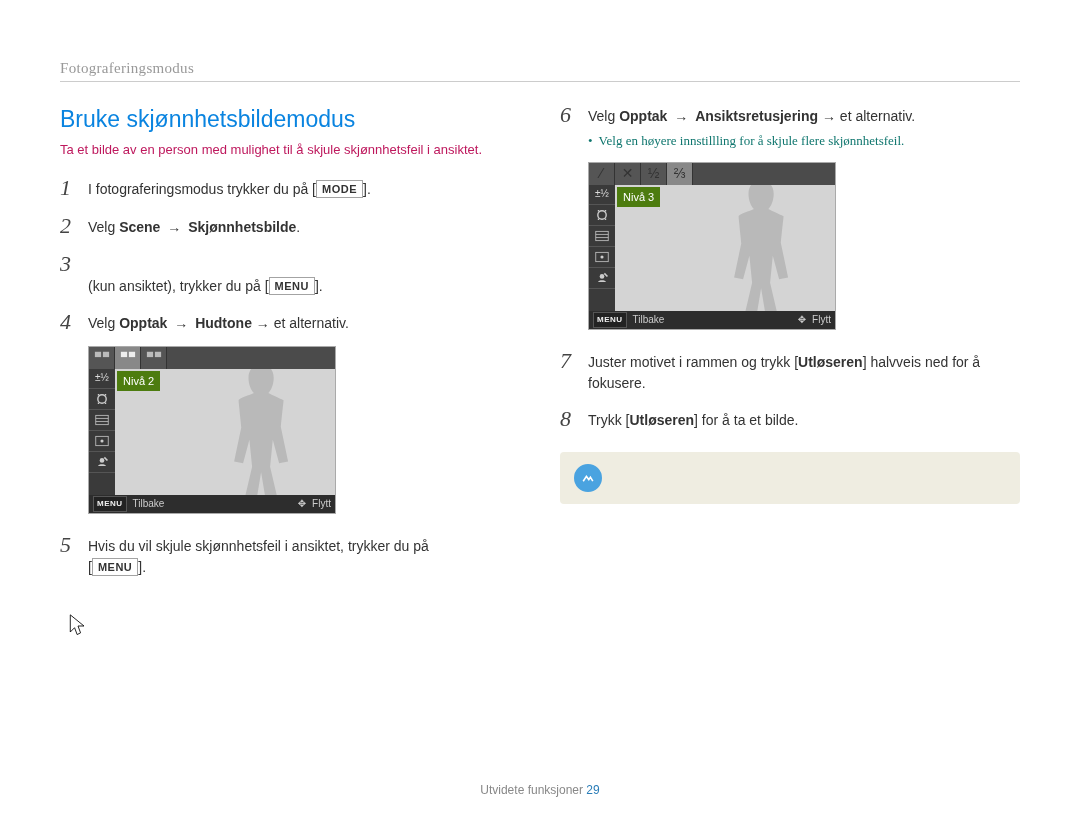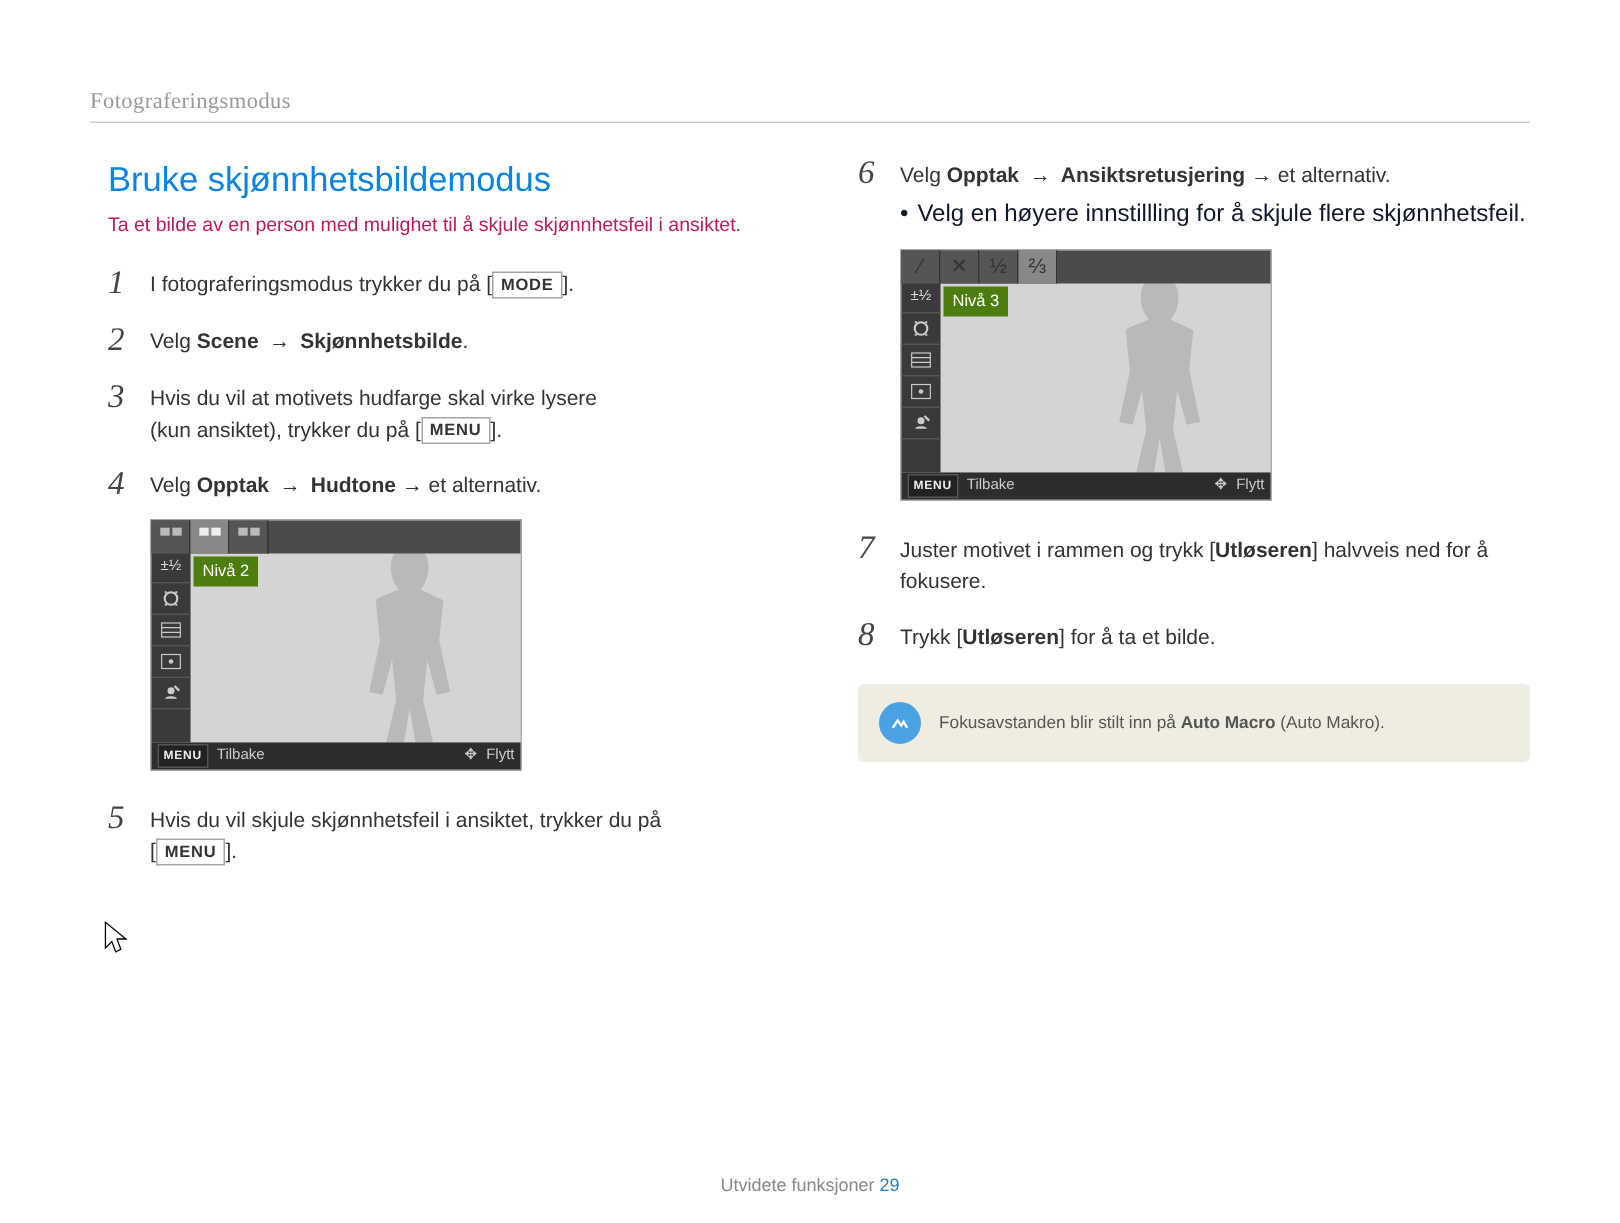--- a/index.html
+++ b/index.html
@@ -14,21 +14,21 @@
   }
   .section-label {
     color: #999;
     font-size: 15px;
     letter-spacing: 0.3px;
     font-family: "Times New Roman", serif;
     margin-bottom: 4px;
   }
   .ruler { border: none; border-top: 1px solid #ccc; margin-bottom: 24px; }
   .columns { display: flex; gap: 40px; }
-  .col { flex: 1; min-width: 0; margin-left: 12px; }
+  .col { flex: 1; min-width: 0; }
   h1.title {
     color: #0a84e0;
     font-weight: 400;
     font-size: 23px;
     margin-bottom: 8px;
     font-family: Arial, sans-serif;
   }
   .intro { font-size: 13px; color: #be185d; margin-bottom: 20px; line-height: 1.35; }
   .steps { list-style: none; }
   .step { display: flex; gap: 10px; margin-bottom: 16px; }
@@ -49,21 +49,21 @@
     border: 1px solid #a3a3a3;
     padding: 0 5px;
     font-size: 11px;
     font-weight: 700;
     letter-spacing: 0.5px;
     color: #333;
     line-height: 16px;
     vertical-align: 1px;
   }
   .bullet-list { list-style: none; margin-top: 6px; margin-left: 0; }
-  .bullet-list li { font-size: 16px; color: #0f172a; display: flex; gap: 6px; line-height: 1.3; }
+  .bullet-list li { font-size: 13px; color: #0f766e; display: flex; gap: 6px; line-height: 1.3; font-family: Liberation Serif, serif; }
   .bullet-list li::before { content: "•"; }
   .arrow { display: inline-block; padding: 0 3px; }
 
   
   .lcd {
     width: 248px;
     height: 168px;
     background: #bfbfbf;
     position: relative;
     margin-top: 12px;
@@ -188,21 +188,21 @@
         <div class="step-body">
           <span>Velg </span><b>Scene</b>
           <span class="arrow">→</span>
           <b>Skjønnhetsbilde</b><span>.</span>
         </div>
       </li>
 
       <li class="step">
         <span class="step-num">3</span>
         <div class="step-body">
-          <span>Hvis du vil at motivets hudfarge skal virke lysere</span><br>
+          <br>
           <span>(kun ansiktet), trykker du på [</span><span class="btn-key">MENU</span><span>].</span>
         </div>
       </li>
 
       <li class="step">
         <span class="step-num">4</span>
         <div class="step-body">
           <span>Velg </span><b>Opptak</b>
           <span class="arrow">→</span>
           <b>Hudtone</b><span> → et alternativ.</span>
@@ -382,23 +382,20 @@
       </li>
 
     </ul>
 
     <div class="note">
       <div class="note-icon">
         <svg width="16" height="16" viewBox="0 0 20 20" fill="none">
             <path d="M4 14l4-6 3 4 2-3 3 5" stroke="#fff" stroke-width="2"></path>
           </svg>
       </div>
-      <div class="note-text">
-        <span>Fokusavstanden blir stilt inn på </span><b>Auto Macro</b><span> (Auto Makro).</span>
-      </div>
     </div>
 
   </div>
 </div>
 
 <div class="footer">
   <span>Utvidete funksjoner</span>
   <span class="pg">29</span>
 </div>
 

